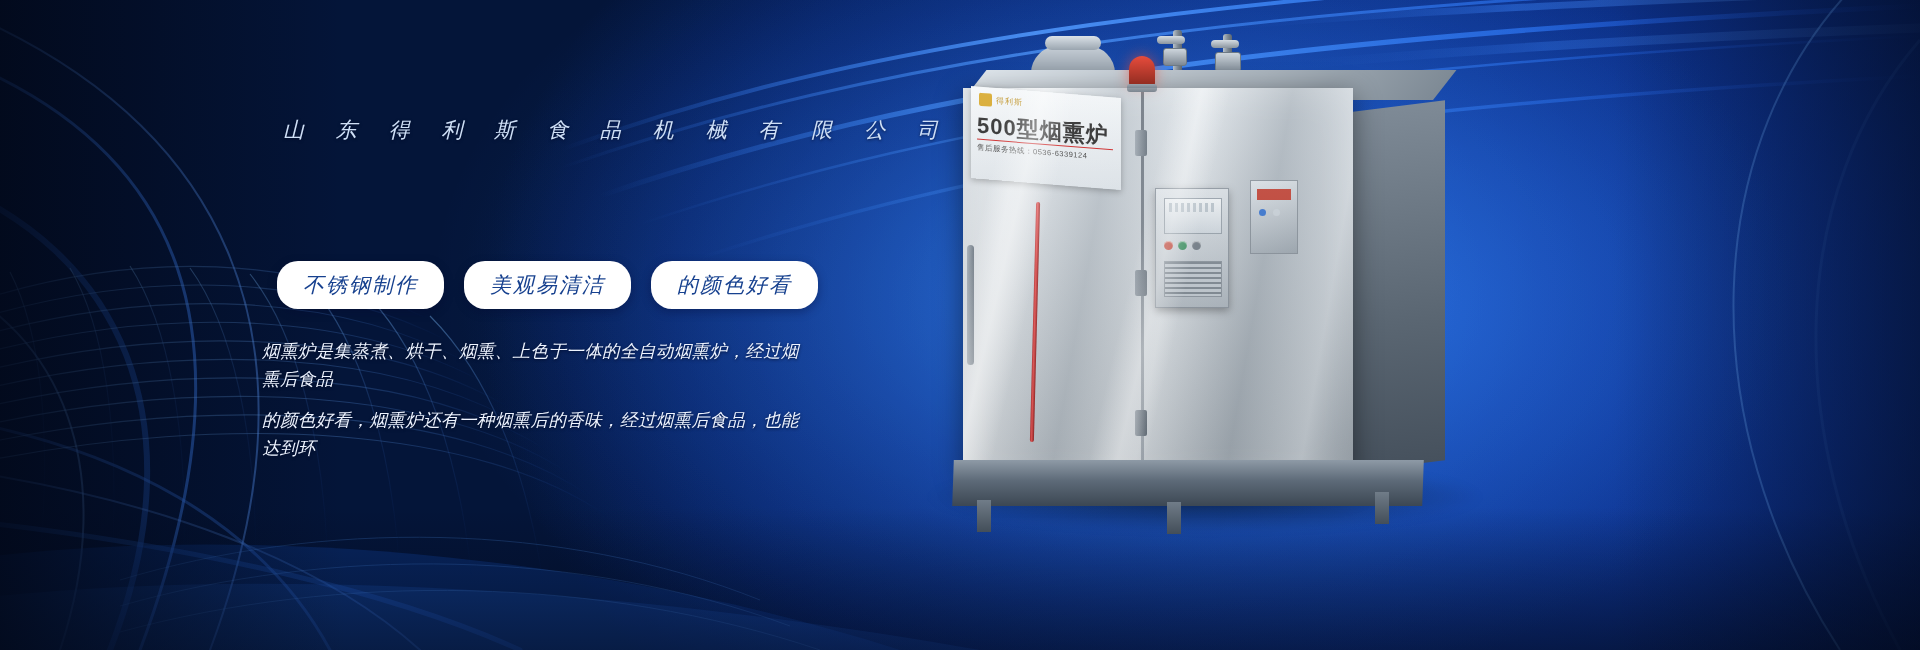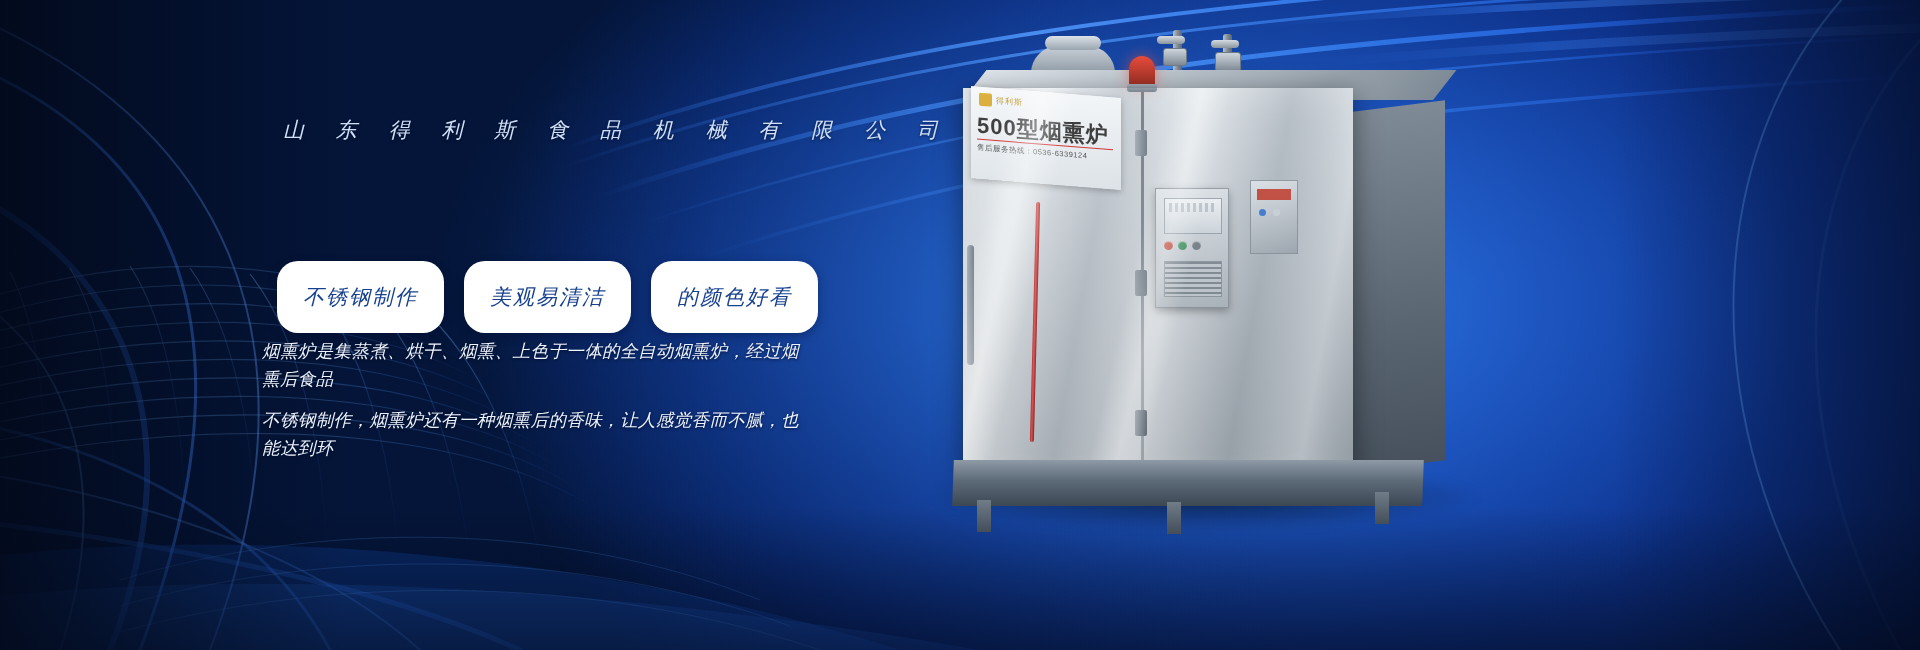--- a/index.html
+++ b/index.html
@@ -52,21 +52,21 @@
   }
 
   .pills{
     position:absolute;left:277px;top:261px;
     display:flex;gap:20px;align-items:center;
   }
   .pill{
     background:#ffffff;color:#17418f;
     border-radius:21px;
     height:40px;line-height:40px;
-    padding:16px 26px;
+    padding:4px 26px;
     font-size:21px;letter-spacing:2px;
     box-shadow:0 3px 10px rgba(0,10,50,.35);
     white-space:nowrap;
   }
 
   .desc{
     position:absolute;left:249px;top:324px;
     width:568px;
     font-size:17.5px;
     line-height:28px;
@@ -357,21 +357,21 @@
 
 
     <div class="pills">
       <span class="pill">不锈钢制作</span>
       <span class="pill">美观易清洁</span>
       <span class="pill">的颜色好看</span>
     </div>
 
     <div class="desc">
       <p>烟熏炉是集蒸煮、烘干、烟熏、上色于一体的全自动烟熏炉，经过烟熏后食品</p>
-      <p>不锈钢制作，烟熏炉还有一种烟熏后的香味，让人感觉香而不腻，也能达到环</p>
+      <p>的颜色好看，烟熏炉还有一种烟熏后的香味，经过烟熏后食品，也能达到环</p>
     </div>
   </div>
 
   <div class="product">
 
     <div class="floor-shadow"></div>
 
     <div class="stack"></div>
     <div class="stack-cap"></div>
 

